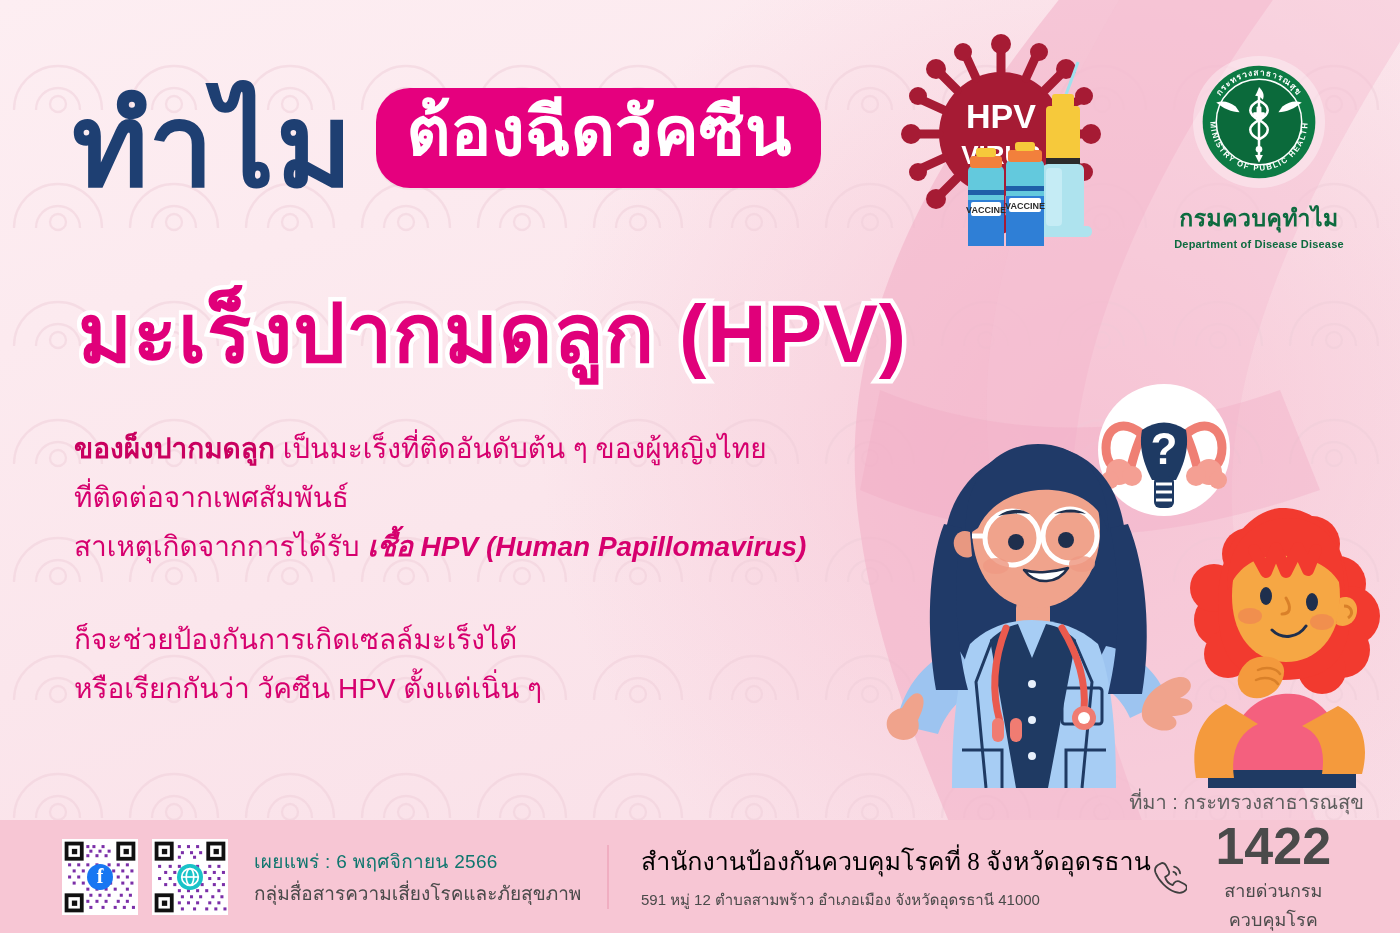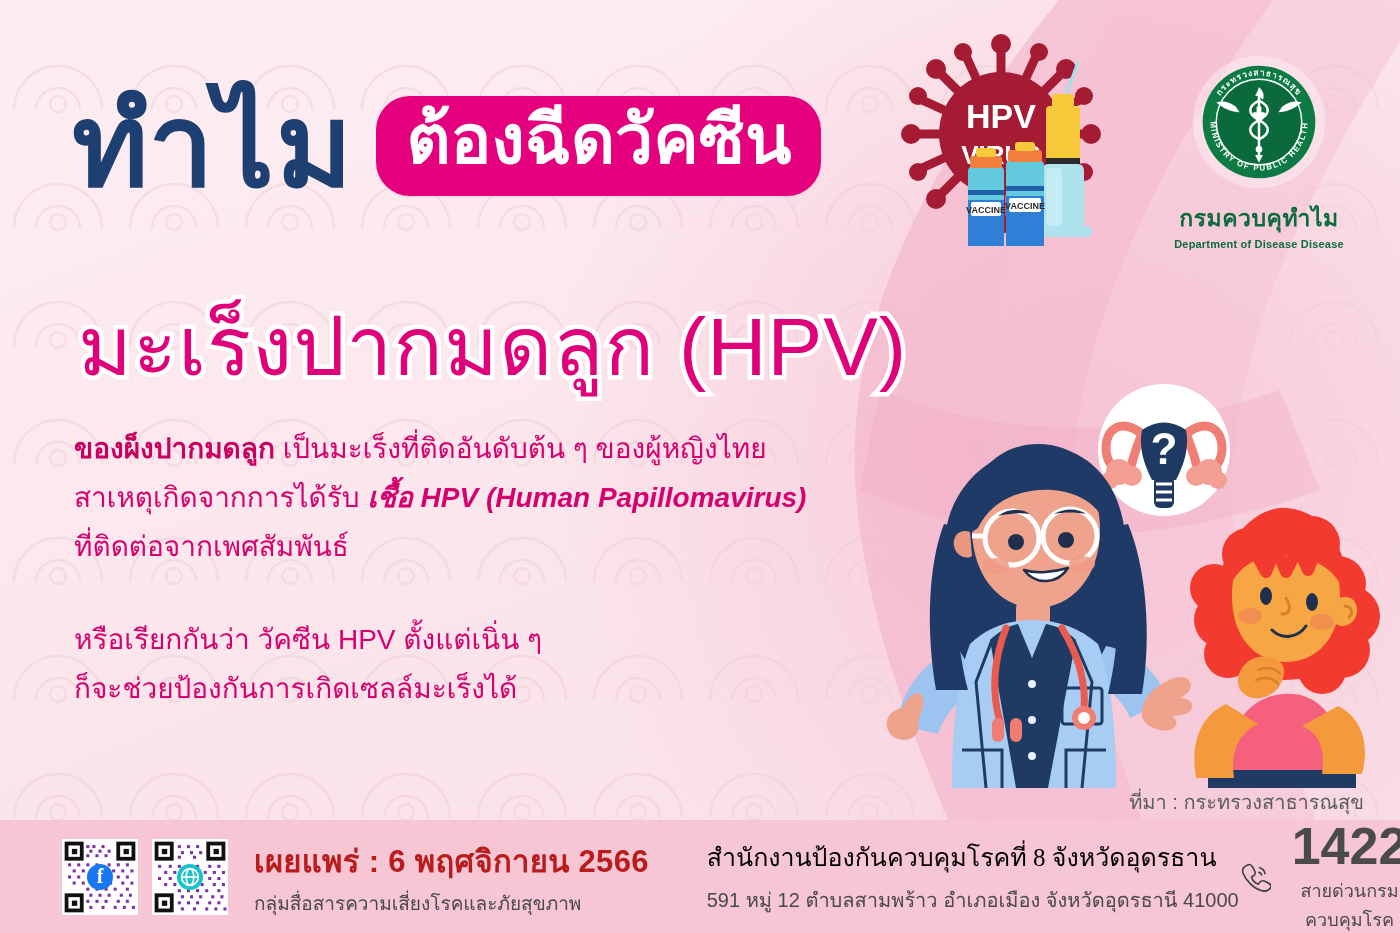--- a/index.html
+++ b/index.html
@@ -15,33 +15,33 @@
       linear-gradient(160deg,#fdeef2 0%,#fbe6ec 48%,#f9dde6 100%);
   }
 
   
   .watermark{position:absolute;inset:0;opacity:.5;pointer-events:none;}
 
   
   .ribbon{position:absolute;right:-40px;top:-30px;width:760px;height:1000px;pointer-events:none;}
 
   
-  .title-row{position:absolute;left:72px;top:88px;display:flex;align-items:center;gap:22px;}
+  .title-row{position:absolute;left:72px;top:88px;display:flex;align-items:flex-start;gap:22px;}
   .t-why{
     font-size:116px;line-height:1;font-weight:700;color:#1e3f72;
     letter-spacing:2px;white-space:nowrap;
   }
   .badge{
     background:#e5007e;border-radius:34px;padding:4px 30px 18px;
     color:#ffffff;font-size:68px;line-height:1.15;font-weight:700;white-space:nowrap;
     box-shadow:0 2px 0 rgba(0,0,0,.04);
   }
   .headline{
-    position:absolute;left:78px;top:281px;white-space:nowrap;
-    font-size:82px;font-weight:400;color:#e0007a;letter-spacing:1px;
+    position:absolute;left:78px;top:268px;white-space:nowrap;
+    font-size:82px;font-weight:700;color:#e0007a;letter-spacing:1px;
     -webkit-text-stroke:9px #ffffff;paint-order:stroke fill;
   }
 
   
   .body-copy{position:absolute;left:74px;top:424px;width:840px;color:#d6006e;}
   .para{margin:0 0 0 0;}
   .line{font-size:28px;line-height:49px;white-space:nowrap;color:#d6006e;font-weight:400;}
   .line .b{font-weight:700;color:#c9005f;}
   .line .bi{font-weight:700;font-style:italic;color:#d6006e;}
   .spacer{height:44px;}
@@ -69,26 +69,26 @@
   
   .footer{position:absolute;left:0;right:0;bottom:0;height:113px;background:#f7c6d4;
     display:flex;align-items:center;}
   .f-qr{display:flex;gap:14px;margin-left:62px;}
   .qr{width:76px;height:76px;background:#fff;position:relative;}
   .qr .mid{position:absolute;left:50%;top:50%;transform:translate(-50%,-50%);
     width:26px;height:26px;border-radius:50%;display:flex;align-items:center;justify-content:center;}
   .fb{background:#1877f2;color:#fff;font-size:20px;font-weight:700;font-family:"Liberation Serif",serif;}
   .globe{background:#19c3c8;}
   .f-block{margin-left:26px;}
-  .f-l1{font-size:31px;color:#b91c1c;white-space:nowrap;letter-spacing:.3px;font-weight:bold;}
+  .f-l1{font-size:19px;color:#0f766e;white-space:nowrap;letter-spacing:.3px;}
   .f-l2{font-size:19px;color:#4a4a4a;white-space:nowrap;margin-top:2px;}
   .divider{width:2px;height:64px;background:#f0aec1;margin:0 26px;}
   .f-office{margin-left:6px;}
   .f-o1{font-size:25px;color:#000000;white-space:nowrap;font-family:Liberation Serif, serif;}
-  .f-o2{font-size:20px;color:#4a4a4a;white-space:nowrap;margin-top:7px;}
+  .f-o2{font-size:15px;color:#4a4a4a;white-space:nowrap;margin-top:7px;}
   .hotline{margin-left:auto;margin-right:54px;display:flex;align-items:center;gap:14px;}
   .hot-num{font-size:52px;font-weight:700;color:#4a4a4a;line-height:1;}
   .hot-sub{font-size:18px;color:#4a4a4a;text-align:center;margin-top:4px;}
   .hot-right{display:flex;flex-direction:column;align-items:center;}
 </style>
 </head>
 <body>
 
 <div class="poster">
 
@@ -227,27 +227,27 @@
         <textPath href="#botArc" startOffset="50%" text-anchor="middle">MINISTRY OF PUBLIC HEALTH</textPath>
       </text>
     </svg>
     <div class="logo-th">กรมควบคุทำไม</div>
     <div class="logo-en">Department of Disease Disease</div>
   </div>
 
   <div class="body-copy">
     <div class="para">
       <div class="line"><span class="b">ของผ็งปากมดลูก</span><span> เป็นมะเร็งที่ติดอันดับต้น ๆ ของผู้หญิงไทย</span></div>
+      <div class="line">ที่ติดต่อจากเพศสัมพันธ์</div>
       <div class="line"><span>สาเหตุเกิดจากการได้รับ </span><span class="bi">เชื้อ HPV (Human Papillomavirus)</span></div>
-      <div class="line">ที่ติดต่อจากเพศสัมพันธ์</div>
     </div>
     <div class="spacer"></div>
     <div class="para">
+      <div class="line">ก็จะช่วยป้องกันการเกิดเซลล์มะเร็งได้</div>
       <div class="line">หรือเรียกกันว่า วัคซีน HPV ตั้งแต่เนิ่น ๆ</div>
-      <div class="line">ก็จะช่วยป้องกันการเกิดเซลล์มะเร็งได้</div>
     </div>
   </div>
 
   <svg class="uterus" viewBox="0 0 156 156">
     <circle cx="78" cy="78" r="66" fill="#ffffff"></circle>
     <g fill="none" stroke="#ef7f74" stroke-width="9" stroke-linecap="round">
       <path d="M56 62 C36 46 20 56 20 76 C20 92 30 100 40 100"></path>
       <path d="M100 62 C120 46 136 56 136 76 C136 92 126 100 116 100"></path>
       <path d="M56 62 C48 80 46 92 44 98"></path>
       <path d="M100 62 C108 80 110 92 112 98"></path>

